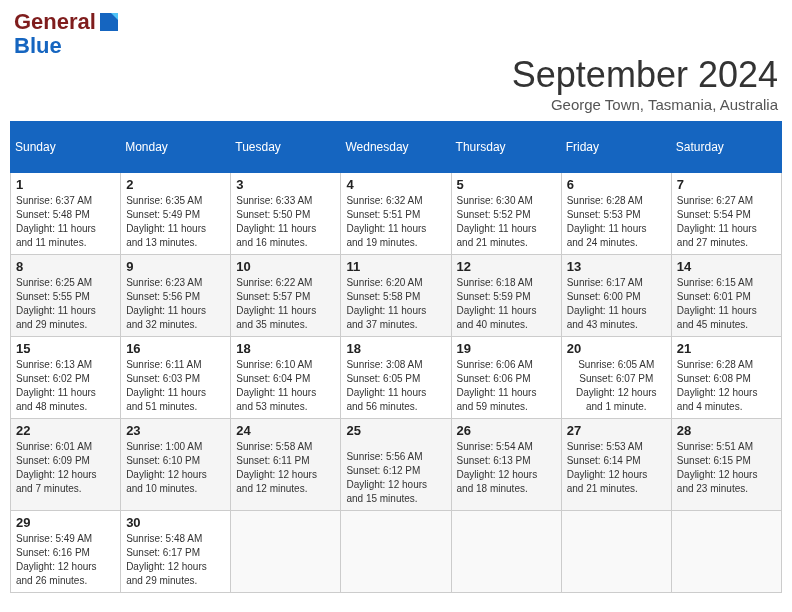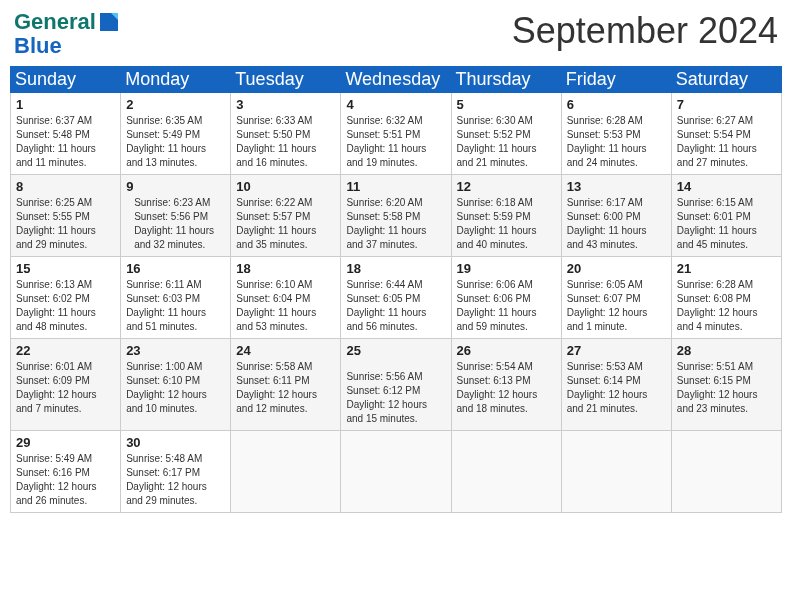--- a/index.html
+++ b/index.html
@@ -18,45 +18,46 @@
       padding: 0 4px;
     }
     .logo {
       display: flex;
       flex-direction: column;
       align-items: flex-start;
       font-size: 22px;
       font-weight: bold;
       line-height: 1.1;
     }
-    .logo-general { color: #0f766e; }
+    .logo-general { color: #7f1d1d; }
     .logo-blue { color: #1565c0; }
     .title-section {
       text-align: right;
+      margin-top: 44px;
     }
     .month-title {
       font-size: 36px;
       font-weight: normal;
       color: #333;
     }
     .location {
       font-size: 15px;
       color: #555;
     }
     .calendar {
       width: 100%;
       border-collapse: collapse;
       font-size: 10.5px;
     }
     .calendar th {
       background: #1565c0;
       color: #fff;
-      padding: 2px 4px;
+      padding: 18px 4px;
       text-align: left;
-      font-size: 18px;
+      font-size: 12px;
       font-weight: normal;
       border: 1px solid #1565c0;
     }
     .calendar td {
       border: 1px solid #ccc;
       padding: 4px 5px;
       vertical-align: top;
       width: 14.28%;
       height: 80px;
       background: #fff;
@@ -97,20 +98,21 @@
       <span class="logo-general">General</span>
       <svg width="22" height="22" viewBox="0 0 22 22" style="margin-left:2px;">
         <polygon points="2,2 14,2 20,8 20,20 2,20" fill="#1565c0"></polygon>
         <polygon points="13,2 20,2 20,9" fill="#4fc3f7"></polygon>
       </svg>
     </div>
     <span class="logo-blue">Blue</span>
   </div>
   <div class="title-section">
     <div class="month-title">September 2024</div>
+    <div class="location">George Town, Tasmania, Australia</div>
   </div>
 </div>
 
 <table class="calendar">
   <thead>
     <tr>
     <th>Sunday</th>
         <th>Monday</th>
         <th>Tuesday</th>
         <th>Wednesday</th>
@@ -174,21 +176,21 @@
       <tr>
         <td>
           <span class="day-num">8</span>
           <div class="day-info" style="white-space: pre-line;">Sunrise: 6:25 AM
 Sunset: 5:55 PM
 Daylight: 11 hours
 and 29 minutes.</div>
         </td>
         <td>
           <span class="day-num">9</span>
-          <div class="day-info" style="white-space: pre-line; margin-left: 8px;">Sunrise: 6:23 AM
+          <div class="day-info" style="white-space: pre-line;">Sunrise: 6:23 AM
 Sunset: 5:56 PM
 Daylight: 11 hours
 and 32 minutes.</div>
         </td>
         <td>
           <span class="day-num">10</span>
           <div class="day-info" style="white-space: pre-line;">Sunrise: 6:22 AM
 Sunset: 5:57 PM
 Daylight: 11 hours
 and 35 minutes.</div>
@@ -239,35 +241,35 @@
         </td>
         <td>
           <span class="day-num">18</span>
           <div class="day-info" style="white-space: pre-line;">Sunrise: 6:10 AM
 Sunset: 6:04 PM
 Daylight: 11 hours
 and 53 minutes.</div>
         </td>
         <td>
           <span class="day-num">18</span>
-          <div class="day-info" style="white-space: pre-line;">Sunrise: 6:44 AM
+          <div class="day-info" style="white-space: pre-line;">Sunrise: 3:08 AM
 Sunset: 6:05 PM
 Daylight: 11 hours
 and 56 minutes.</div>
         </td>
         <td>
           <span class="day-num">19</span>
           <div class="day-info" style="white-space: pre-line;">Sunrise: 6:06 AM
 Sunset: 6:06 PM
 Daylight: 11 hours
 and 59 minutes.</div>
         </td>
         <td>
           <span class="day-num">20</span>
-          <div class="day-info" style="white-space: pre-line;">Sunrise: 6:05 AM
+          <div class="day-info" style="white-space: pre-line; text-align: center;">Sunrise: 6:05 AM
 Sunset: 6:07 PM
 Daylight: 12 hours
 and 1 minute.</div>
         </td>
         <td>
           <span class="day-num">21</span>
           <div class="day-info" style="white-space: pre-line;">Sunrise: 6:28 AM
 Sunset: 6:08 PM
 Daylight: 12 hours
 and 4 minutes.</div>

